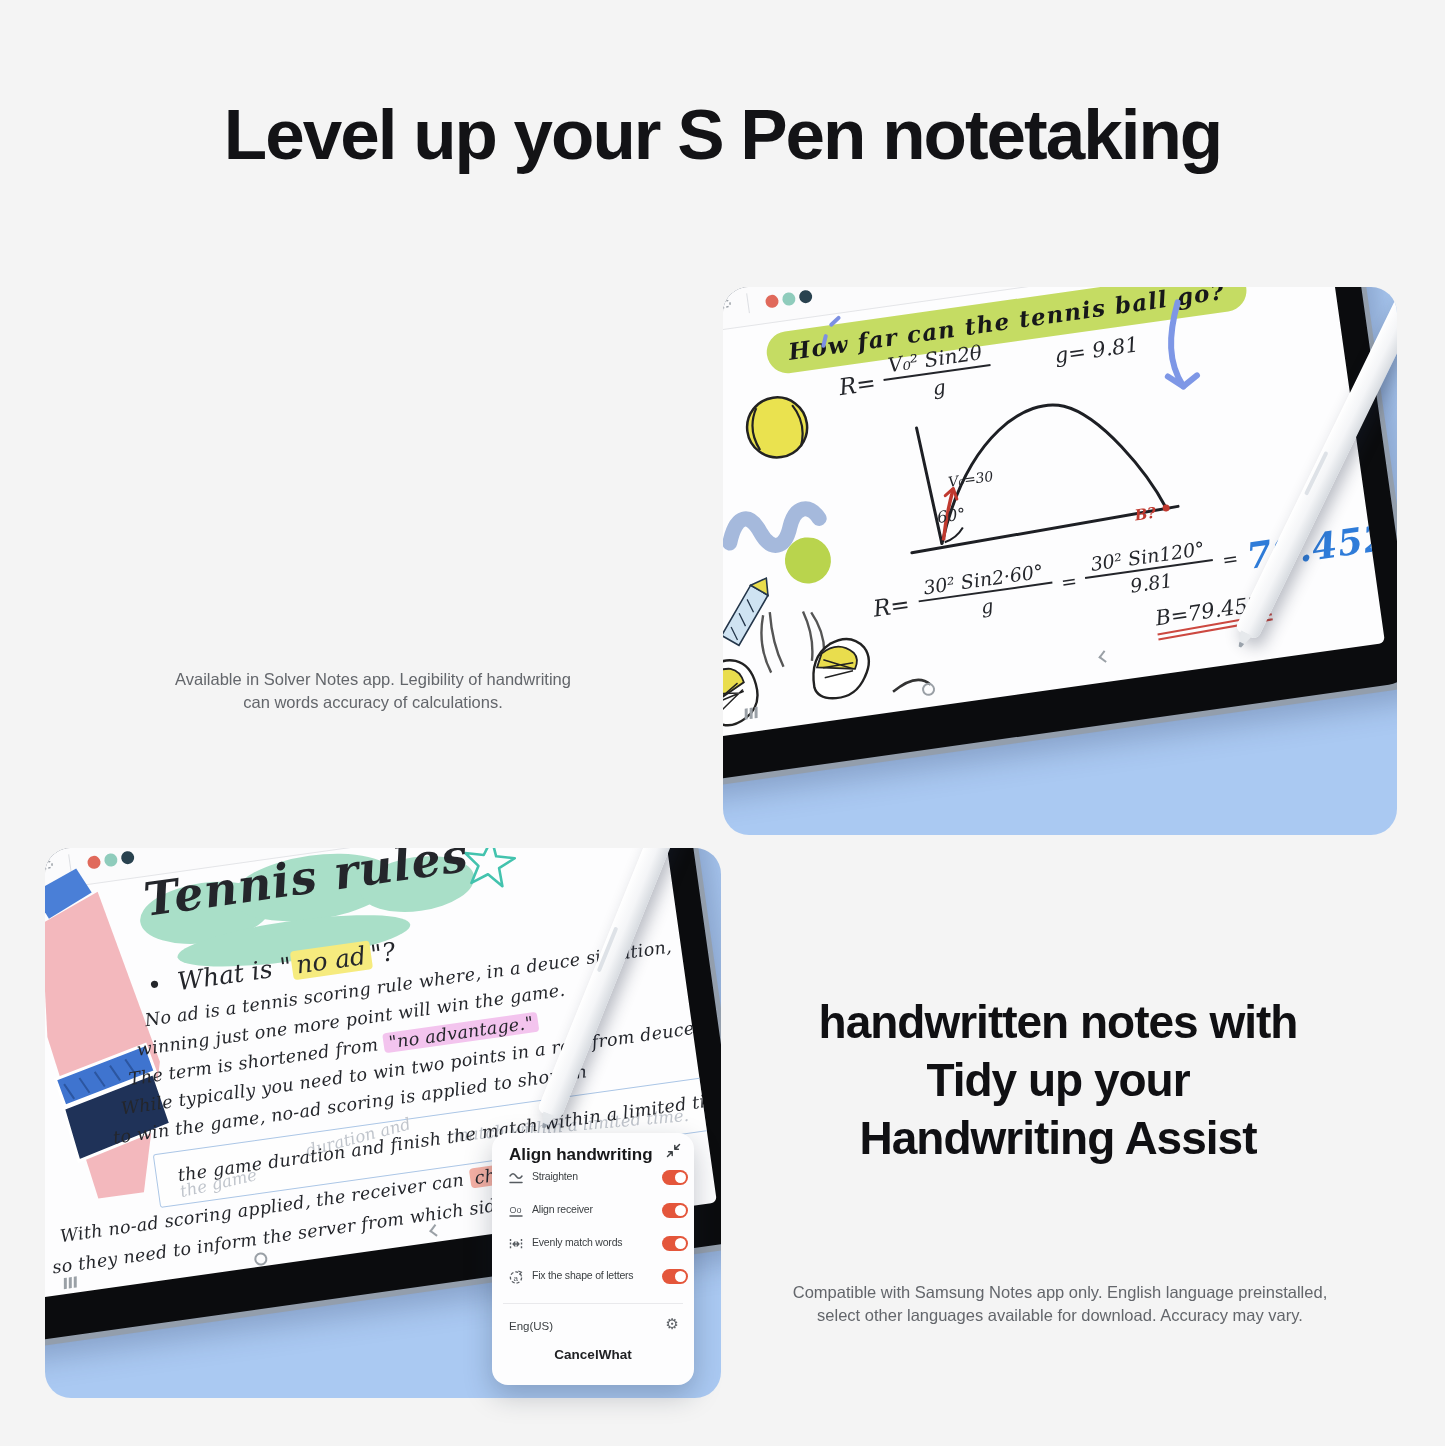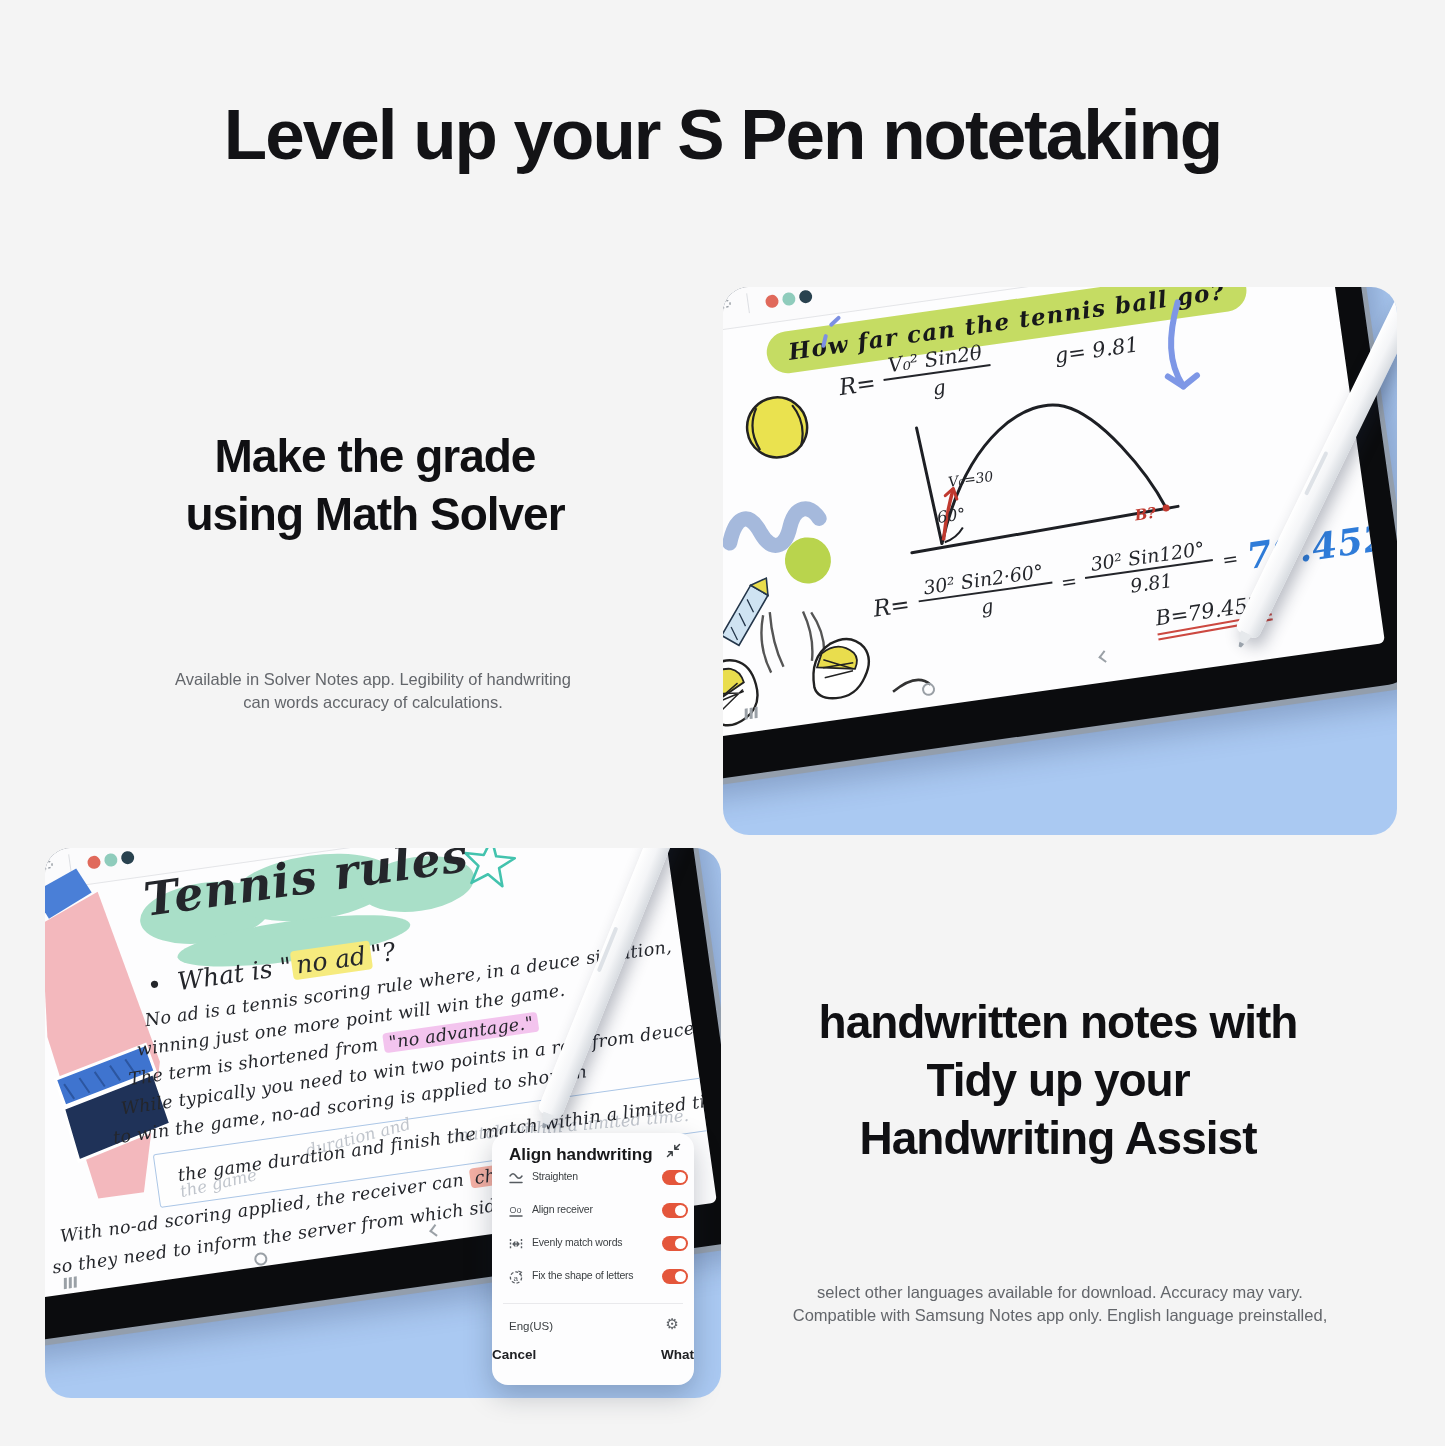--- a/index.html
+++ b/index.html
@@ -105,50 +105,46 @@
   .p-collapse { position:absolute; right:13px; top:10px; cursor:pointer; }
   .p-row { position:absolute; left:15px; right:6px; height:24px; display:flex; align-items:flex-start; }
   .p-row .ic { width:18px; margin-right:7px; display:flex; justify-content:center; }
   .p-row .lbl { flex:1; font-size:10.5px; letter-spacing:-.2px; color:#3c4043; }
   .toggle { position:relative; width:26px; height:15px; border-radius:8px; background:#e4563b; flex:none; }
   .toggle .knob { position:absolute; right:2px; top:2px; width:11px; height:11px; background:#fff; border-radius:50%; }
   .p-div { position:absolute; left:11px; right:11px; top:170px; height:1px; background:#e9e9ec; }
   .p-lang { position:absolute; left:17px; top:187px; font-size:11.5px; color:#3c4043; }
   .p-gear { position:absolute; right:15px; top:182px; font-family:"DejaVu Sans", sans-serif;
     font-size:15px; color:#5f6368; cursor:pointer; }
-  .p-buttons { position:absolute; left:0; right:0; top:214px; display:flex; justify-content:space-between; }
+  .p-buttons { position:absolute; left:0; right:0; top:214px; display:flex; justify-content:center; }
   .p-btn { font-size:13.5px; font-weight:bold; color:#202124; cursor:pointer; }
 
   svg { display:block; }
   .abs { position:absolute; }
 </style>
 </head>
 <body>
 
 <div class="canvas">
 
   <div class="page-title">Level up your S Pen notetaking</div>
 
-  <div class="sec-heading left">
-    <div>Make the grade</div>
-    <div>using Math Solver</div>
-  </div>
   <div class="fine left">
     <div>Available in Solver Notes app. Legibility of handwriting</div>
     <div>can words accuracy of calculations.</div>
   </div>
 
   <div class="sec-heading right">
     <div>handwritten notes with</div>
     <div>Tidy up your</div>
     <div>Handwriting Assist</div>
   </div>
   <div class="fine right">
+    <div>Compatible with Samsung Notes app only. English language preinstalled,</div>
     <div>select other languages available for download. Accuracy may vary.</div>
-    <div>Compatible with Samsung Notes app only. English language preinstalled,</div>
   </div>
 
   <div class="card card-math">
     <div class="tablet t1">
       <div class="screen">
 
         <div class="note-toolbar">
           <span class="tb-cloud">
             <svg width="18" height="14" viewBox="0 0 18 14">
                 <path d="M4.5,12.5 a3.4,3.4 0 0 1 -.4,-6.8 a4.6,4.6 0 0 1 9,-.4 a3.2,3.2 0 0 1 .6,6.4 z" fill="none" stroke="#9aa0a6" stroke-width="1.5" stroke-dasharray="2.5 2"></path>

